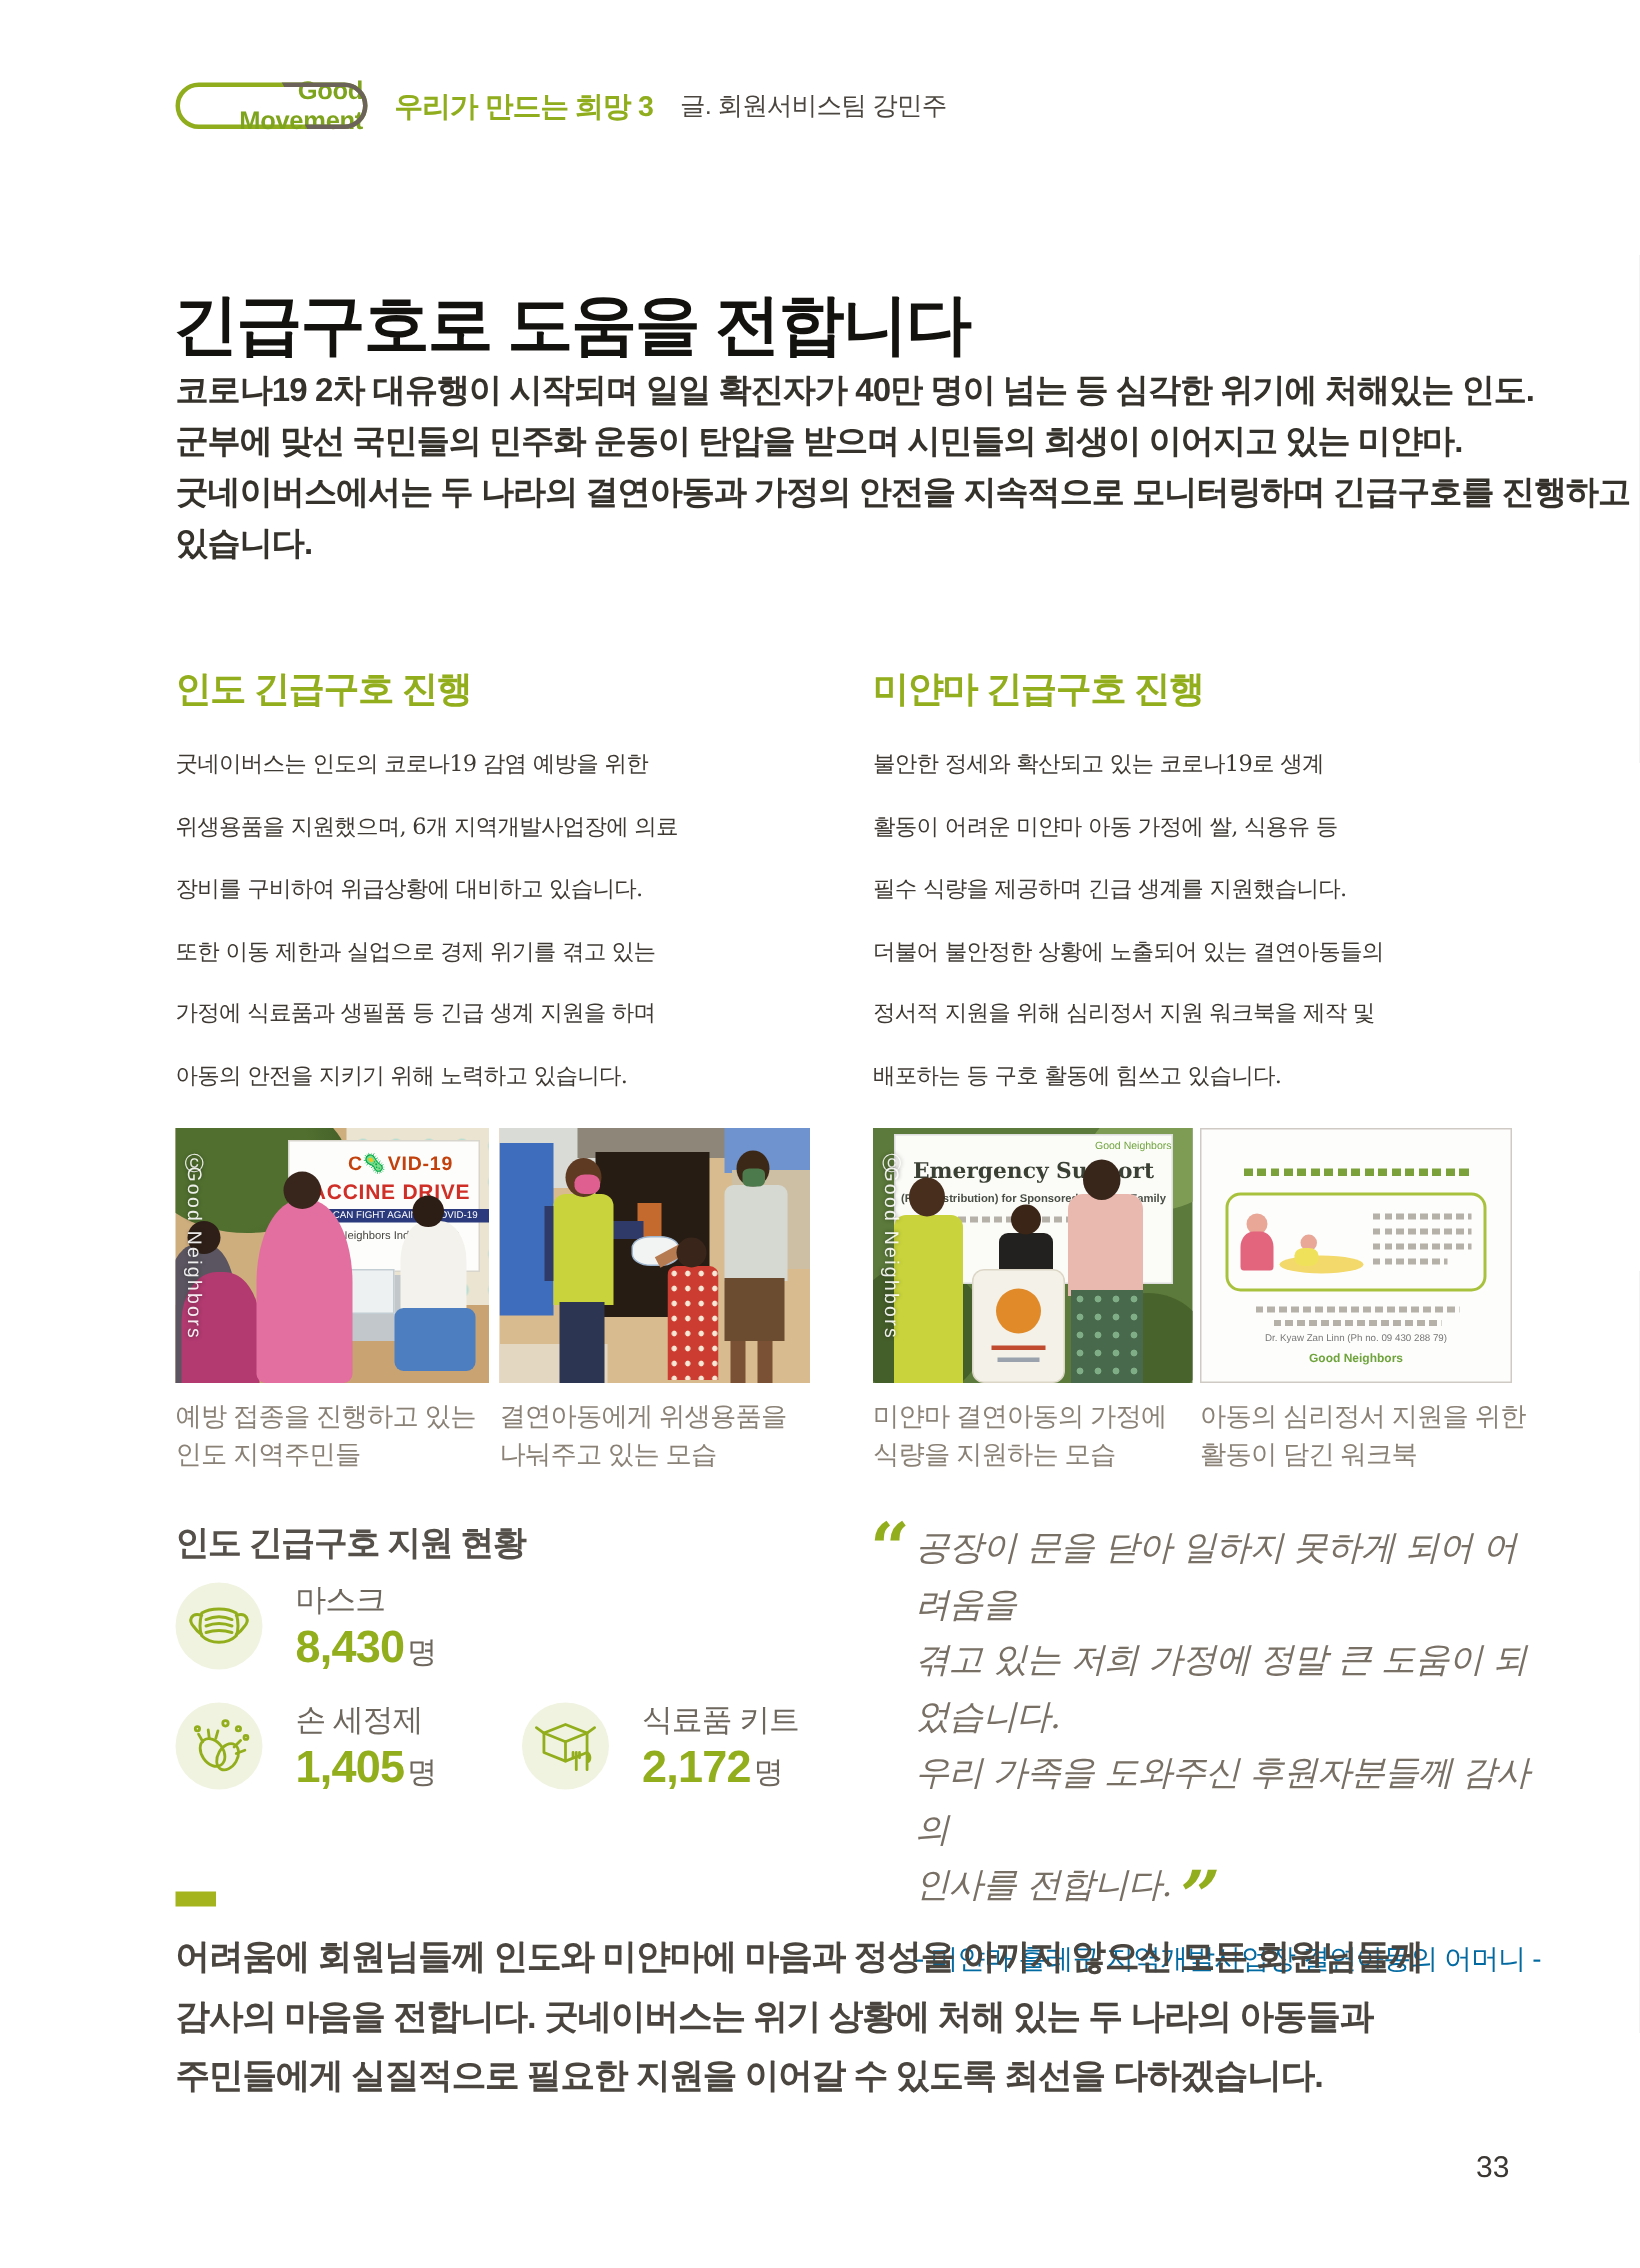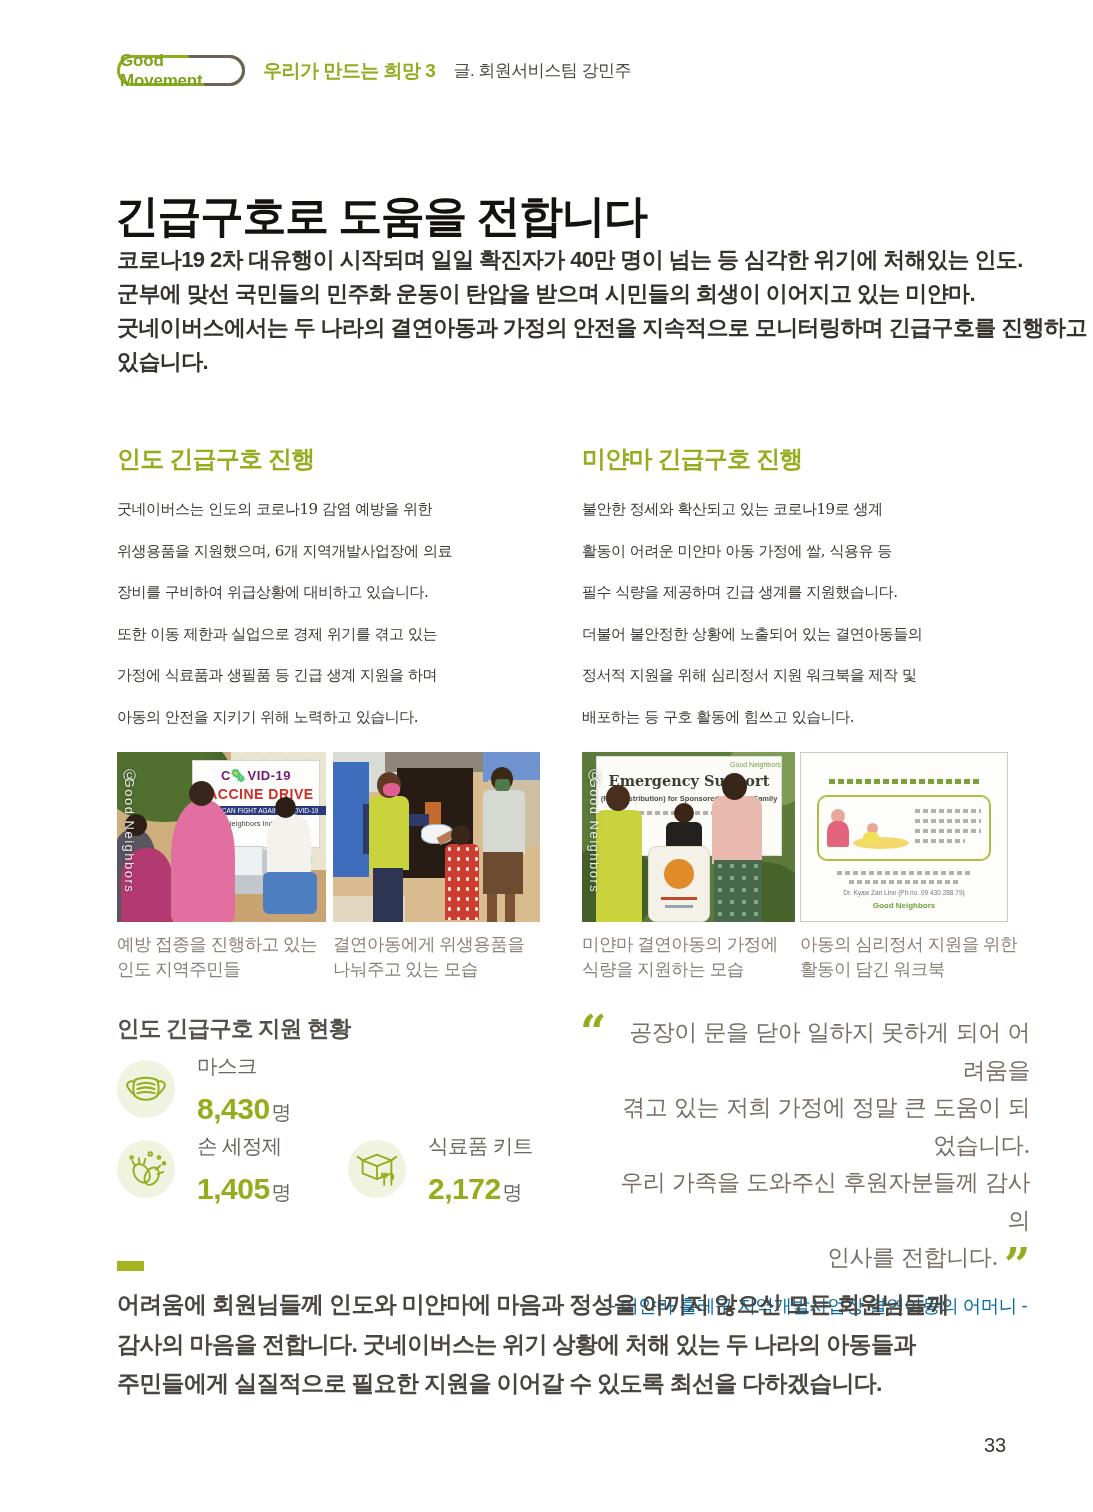--- a/index.html
+++ b/index.html
@@ -11,21 +11,21 @@
   
   .header{position:absolute;left:117px;top:55px;display:flex;align-items:center;gap:18px;}
   .badge{
     position:relative;width:128px;height:31px;border:3px solid #8fad1d;border-radius:18px;
     display:flex;align-items:center;justify-content:center;box-sizing:border-box;
   }
   .badge::after{
     content:"";position:absolute;inset:-3px;border:3px solid #6b6259;border-radius:18px;
     clip-path:polygon(54% -10%,112% -10%,112% 110%,70% 110%);
   }
-  .badge-label{color:#7ea31c;font-weight:bold;font-size:17px;letter-spacing:-0.2px;}
+  .badge-label{color:#7ea31c;font-weight:bold;font-size:17px;letter-spacing:-0.2px;text-align:right;}
   .series{color:#8fad1d;font-weight:bold;font-size:19px;letter-spacing:-0.5px;}
   .byline{color:#4b463f;font-size:17px;letter-spacing:-0.5px;}
 
   .title{
     position:absolute;left:115px;top:158px;font-size:44px;font-weight:bold;color:#14120f;
     letter-spacing:-1.5px;
   }
   .intro{position:absolute;left:117px;top:243px;font-size:22px;line-height:34px;color:#35312b;font-weight:600;letter-spacing:-0.6px;}
 
   
@@ -56,29 +56,29 @@
 
   .banner-text{width:100%;text-align:center;}
   .squiggle-green{height:5px;background:repeating-linear-gradient(90deg,#7aa13a 0 6px,transparent 6px 9px);}
   .squiggle-gray{height:4px;background:repeating-linear-gradient(90deg,#b5b0a8 0 5px,transparent 5px 8px);}
 
   
   .stats-heading{position:absolute;left:117px;top:1013px;font-size:22.5px;font-weight:bold;color:#55504a;letter-spacing:-0.8px;}
   .stat{position:absolute;display:flex;align-items:center;gap:22px;}
   .stat-circle{width:58px;height:58px;border-radius:50%;background:#f0f3e0;display:flex;align-items:center;justify-content:center;flex:0 0 auto;}
   .stat-label{font-size:20.5px;color:#6e675e;letter-spacing:-0.6px;}
-  .stat-value{margin-top:12px;}
+  .stat-value{margin-top:2px;}
   .stat-value .num{font-size:30px;font-weight:bold;color:#93ae1c;letter-spacing:-0.5px;}
   .stat-value .unit{font-size:20px;color:#6e675e;margin-left:2px;}
 
   
   .quote{position:absolute;left:580px;top:1014px;width:450px;}
   .quote-mark{font-family:"DejaVu Serif",serif;font-weight:bold;color:#93ae1c;font-size:46px;line-height:0;vertical-align:-14px;}
   .quote-open{position:absolute;left:0;top:18px;}
-  .quote-body{margin-left:30px;font-family:"DejaVu Serif",serif;font-size:23px;line-height:37.5px;color:#786f65;letter-spacing:-0.5px;text-align:right;}
+  .quote-body{margin-left:30px;font-family:"DejaVu Serif",serif;font-style:italic;font-size:23px;line-height:37.5px;color:#786f65;letter-spacing:-0.5px;}
   .quote-attr{margin-left:30px;margin-top:16px;font-size:18.5px;color:#0369a1;letter-spacing:-0.5px;}
 
   
   .closing-bar{position:absolute;left:117px;top:1261px;width:27px;height:10px;background:#a3b41f;}
   .closing{position:absolute;left:117px;top:1285px;font-size:23px;line-height:39.5px;color:#4a453e;font-weight:600;letter-spacing:-0.7px;}
 
   .page-number{position:absolute;left:984px;top:1434px;font-size:20px;color:#3b3733;}
 
   svg.icon{display:block;}
 </style>
@@ -125,21 +125,21 @@
       <div>정서적 지원을 위해 심리정서 지원 워크북을 제작 및</div>
       <div>배포하는 등 구호 활동에 힘쓰고 있습니다.</div>
     </div>
   </div>
 
   <div class="photo photo1">
     <div class="shape" style="left:-20px;top:-22px;width:135px;height:92px;background:radial-gradient(circle at 40% 40%, #51702f 0 55%, #3b5426 100%);border-radius:50%;"></div>
     <div class="shape" style="right:0;top:0;width:95px;height:128px;background:#eae4d0;background-image:radial-gradient(#b9ddd2 4px, transparent 5px);background-size:22px 24px;"></div>
     <div class="shape" style="left:0;bottom:0;width:209px;height:52px;background:#c9a372;"></div>
     <div class="shape" style="left:75px;top:8px;width:128px;height:88px;background:#fdfdfb;border:1px solid #d8d5cc;box-sizing:border-box;text-align:center;padding-top:7px;">
-      <div class="banner-text" style="font-size:13px;font-weight:bold;color:#701a75;letter-spacing:0.5px;">C🦠VID-19</div>
+      <div class="banner-text" style="font-size:13px;font-weight:bold;color:#c2410c;letter-spacing:0.5px;padding-left:11px;">C🦠VID-19</div>
       <div class="banner-text" style="font-size:14px;font-weight:bold;color:#cf2f27;margin-top:3px;letter-spacing:0.5px;">VACCINE DRIVE</div>
       <div class="banner-text" style="font-size:6.5px;color:#ffffff;background:#2a3a7c;margin:4px 8px 0 8px;padding:1px 0;">WE CAN FIGHT AGAINST COVID-19</div>
       <div class="banner-text" style="font-size:7.5px;color:#474540;margin-top:4px;">Good Neighbors India - ECDP</div>
     </div>
     <div class="shape" style="left:-6px;top:78px;width:46px;height:92px;background:#5a5560;border-radius:40% 40% 0 0;"></div>
     <div class="shape" style="left:8px;top:62px;width:22px;height:22px;background:#2e2018;border-radius:50%;"></div>
     <div class="shape" style="left:4px;top:96px;width:52px;height:74px;background:#b23a70;border-radius:45% 45% 0 0;"></div>
     <div class="shape" style="left:104px;top:98px;width:48px;height:44px;background:#c2c7cb;"></div>
     <div class="shape" style="left:106px;top:94px;width:40px;height:30px;background:#eef1f2;border:1px solid #c3cdd4;box-sizing:border-box;"></div>
     <div class="shape" style="left:150px;top:62px;width:44px;height:66px;background:#f4f2ec;border-radius:40% 40% 0 0;"></div>

